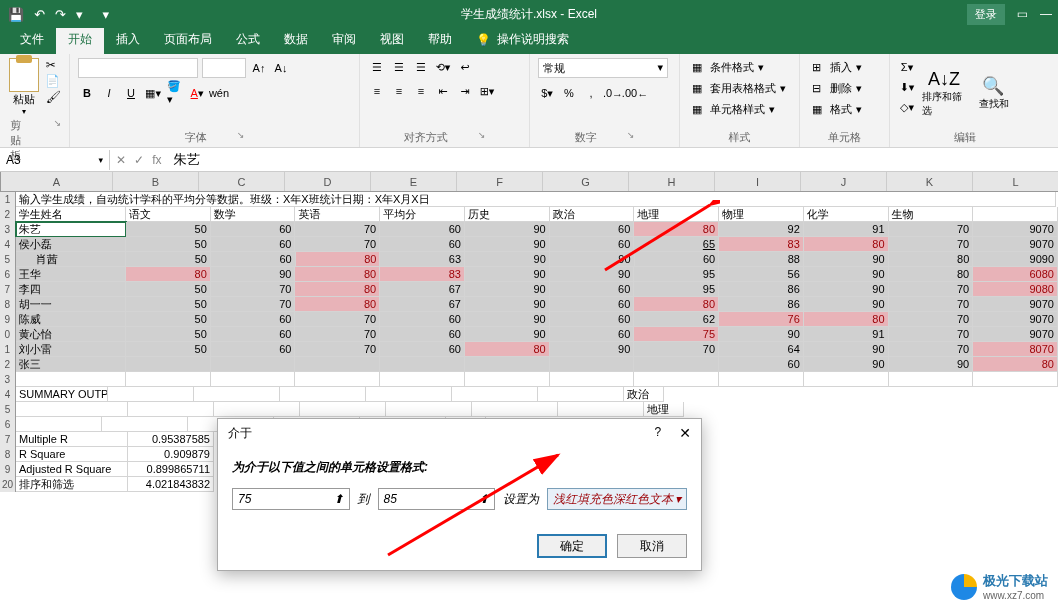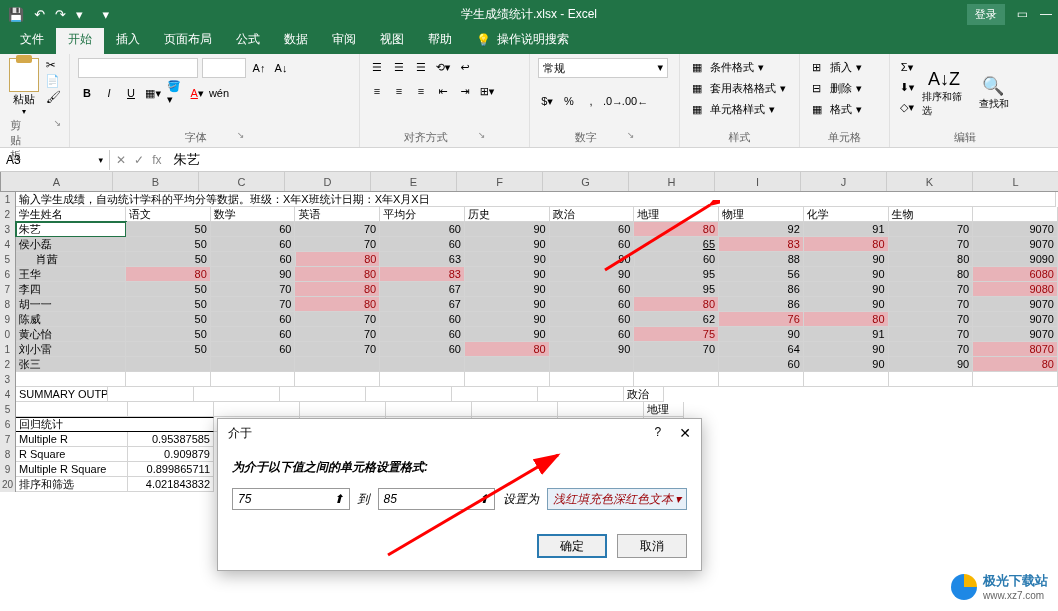--- a/index.html
+++ b/index.html
@@ -178,21 +178,21 @@
         <span class="btn-icon">⊞▾</span>
       </div>
     </div>
     <div class="group-label">
         <span>对齐方式</span>
         <span class="launcher">↘</span>
       </div>
   </div>
 
   <div class="group" style="width:150px">
-    <div class="group-body col-stack" style="gap:14px">
+    <div class="group-body col-stack" style="gap:6px">
       <div class="small-row">
         <div class="combo" style="width:130px;display:flex;justify-content:space-between">
             <span>常规</span>
             <span>▾</span>
           </div>
       </div>
       <div class="small-row">
         <span class="btn-icon">$▾</span>
         <span class="btn-icon">%</span>
         <span class="btn-icon">,</span>
@@ -483,41 +483,40 @@
         <div class="cell cB num" style="width: 86px;"></div>
         <div class="cell" style="width: 86px;"></div>
         <div class="cell" style="width: 86px;"></div>
         <div class="cell" style="width: 86px;"></div>
         <div class="cell" style="width: 86px;"></div>
         <div class="cell" style="width: 86px;"></div>
         <div class="cell" style="width: 40px;">地理</div>
       </div>
       <div class="row">
         <div class="row-header">6</div>
-        <div class="cell cA" style="width: 198px; text-align: center; border-top: 1px solid rgb(0, 0, 0); border-bottom: 1px solid rgb(0, 0, 0);">回归统计</div>
         <div class="cell" style="width: 86px;"></div>
         <div class="cell" style="width: 86px;"></div>
         <div class="cell" style="width: 86px;"></div>
         <div class="cell" style="width: 86px;"></div>
         <div class="cell" style="width: 86px;"></div>
         <div class="cell" style="width: 40px;">物理</div>
       </div>
       <div class="row">
         <div class="row-header">7</div>
         <div class="cell cA" style="width: 112px;">Multiple R</div>
         <div class="cell cB num" style="width: 86px;">0.95387585</div>
       </div>
       <div class="row">
         <div class="row-header">8</div>
         <div class="cell cA" style="width: 112px;">R Square</div>
         <div class="cell cB num" style="width: 86px;">0.909879</div>
       </div>
       <div class="row">
         <div class="row-header">9</div>
-        <div class="cell cA" style="width: 112px;">Multiple R Square</div>
+        <div class="cell cA" style="width: 112px;">Adjusted R Square</div>
         <div class="cell cB num" style="width: 86px;">0.899865711</div>
       </div>
       <div class="row">
         <div class="row-header">20</div>
         <div class="cell cA" style="width: 112px;">排序和筛选</div>
         <div class="cell cB num" style="width: 86px;">4.021843832</div>
       </div>
     </div>
 </div>
 

